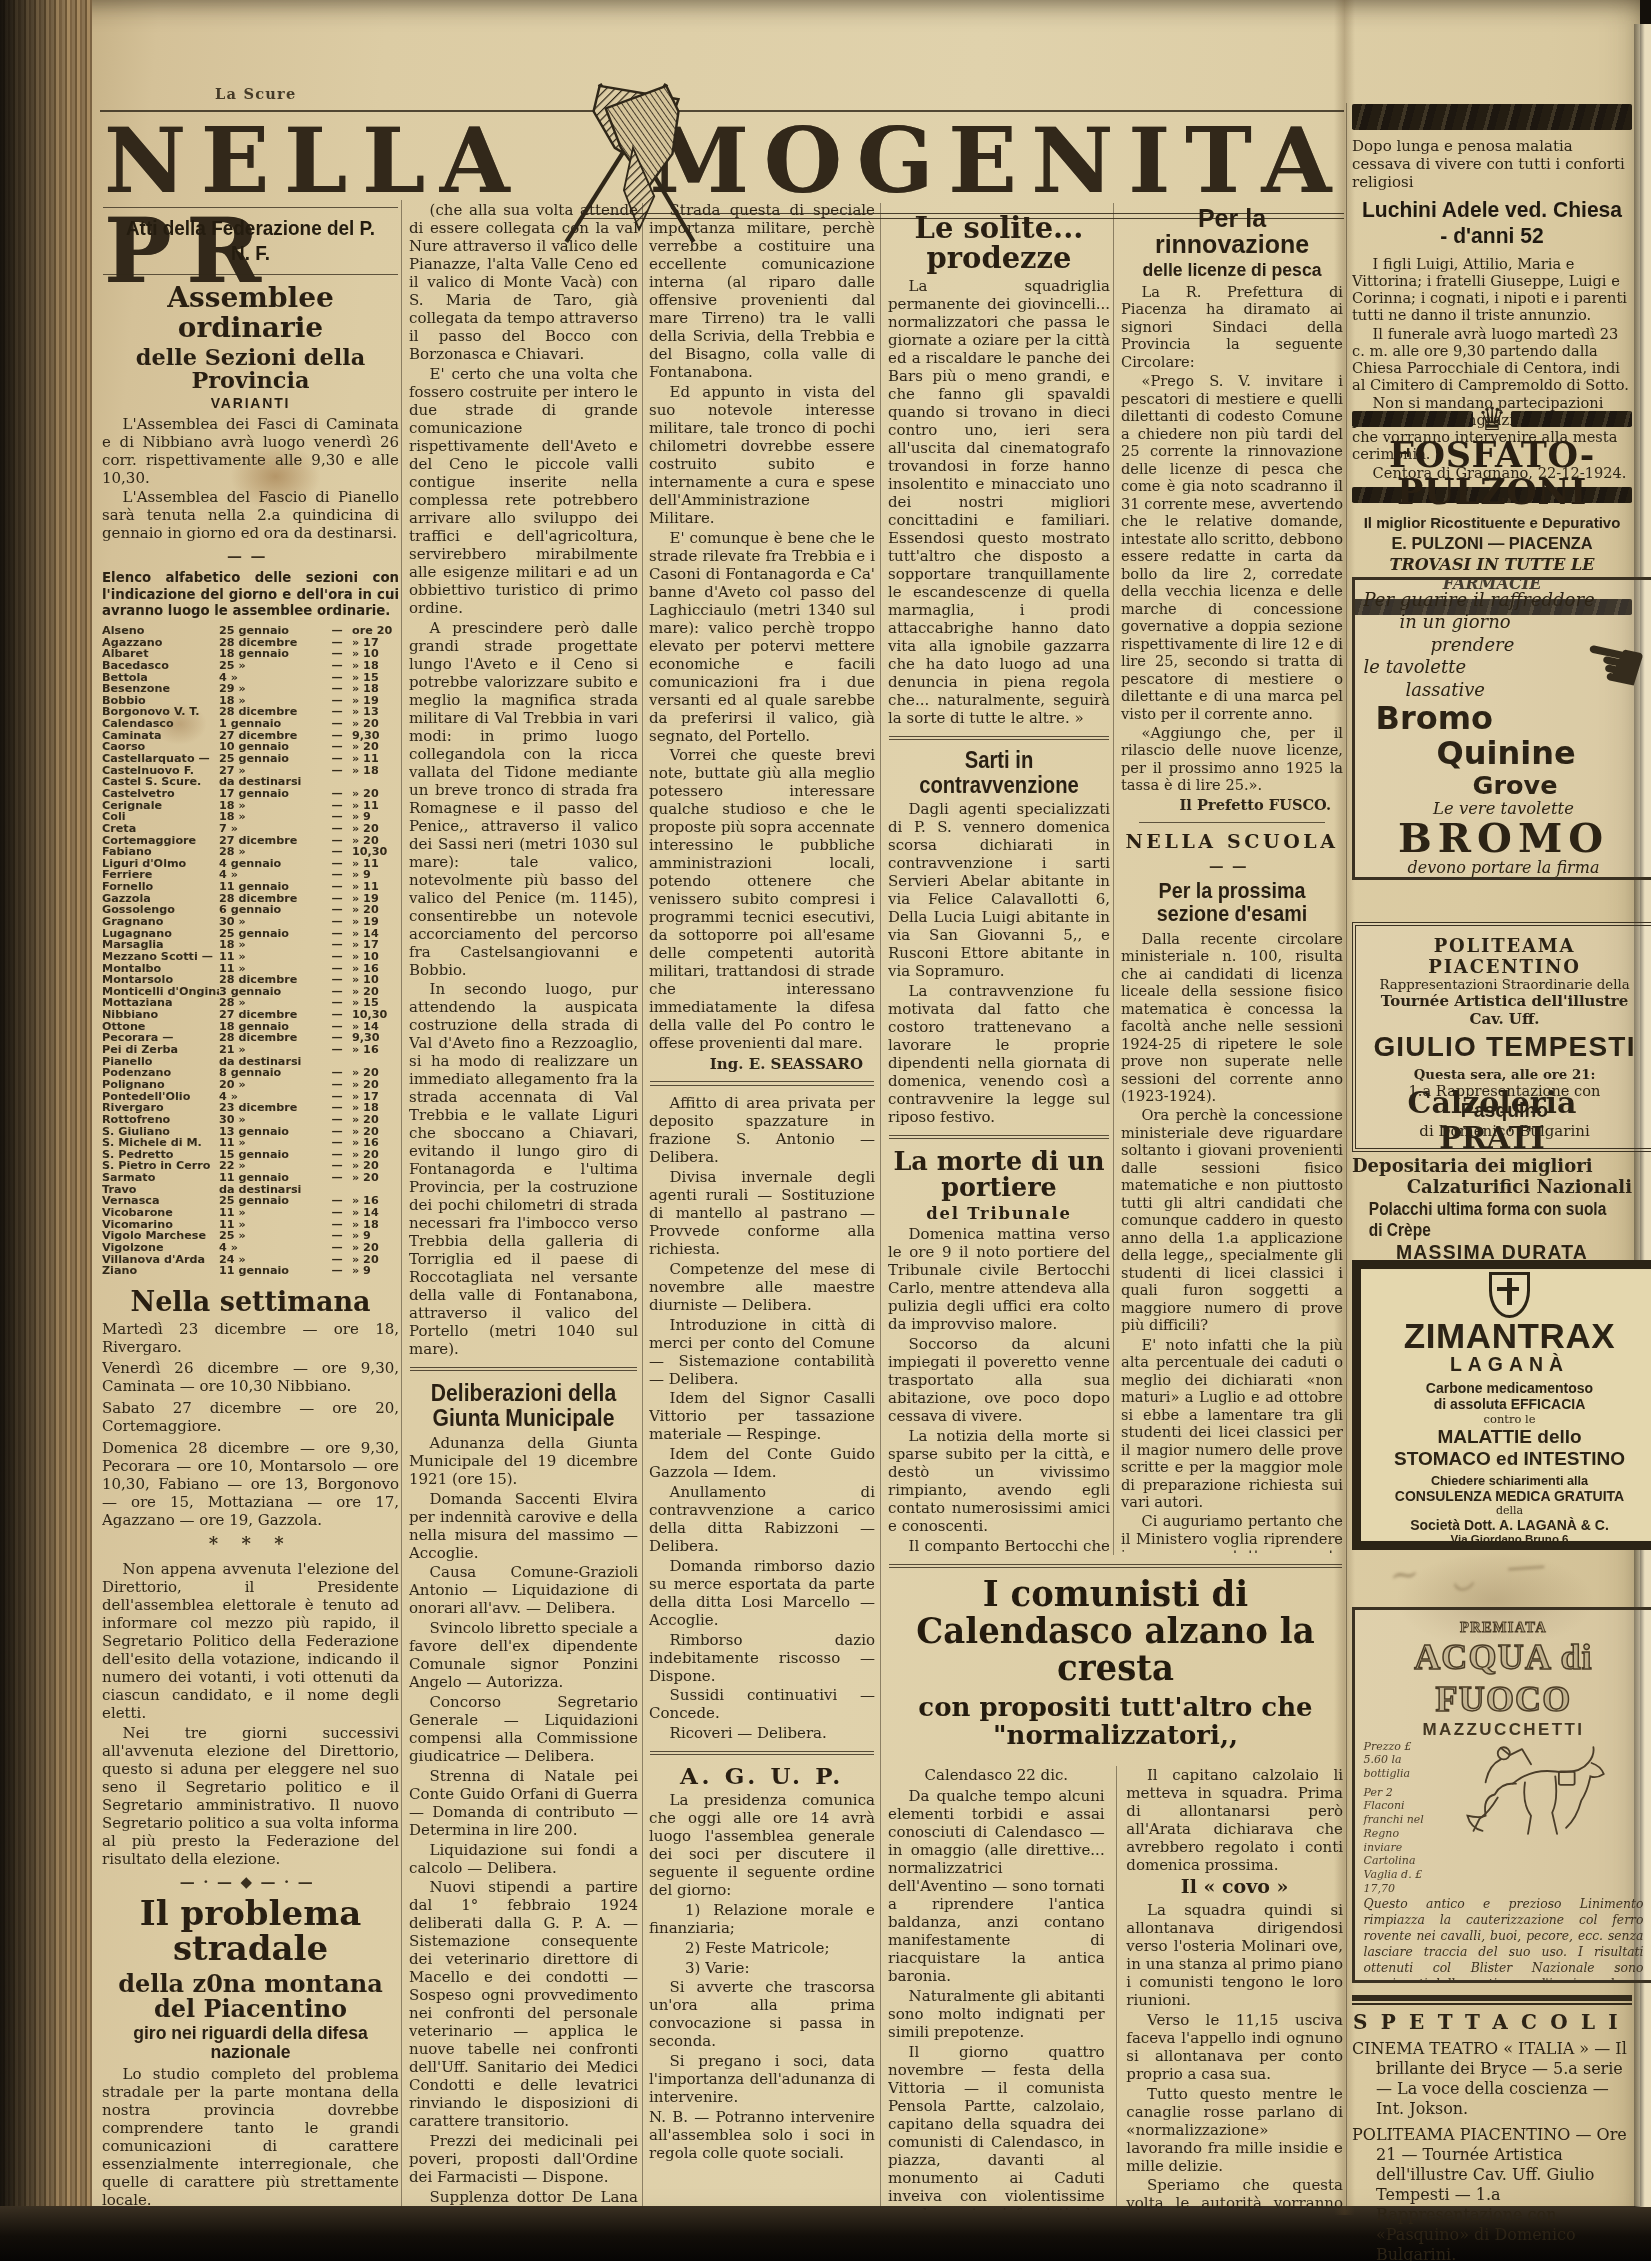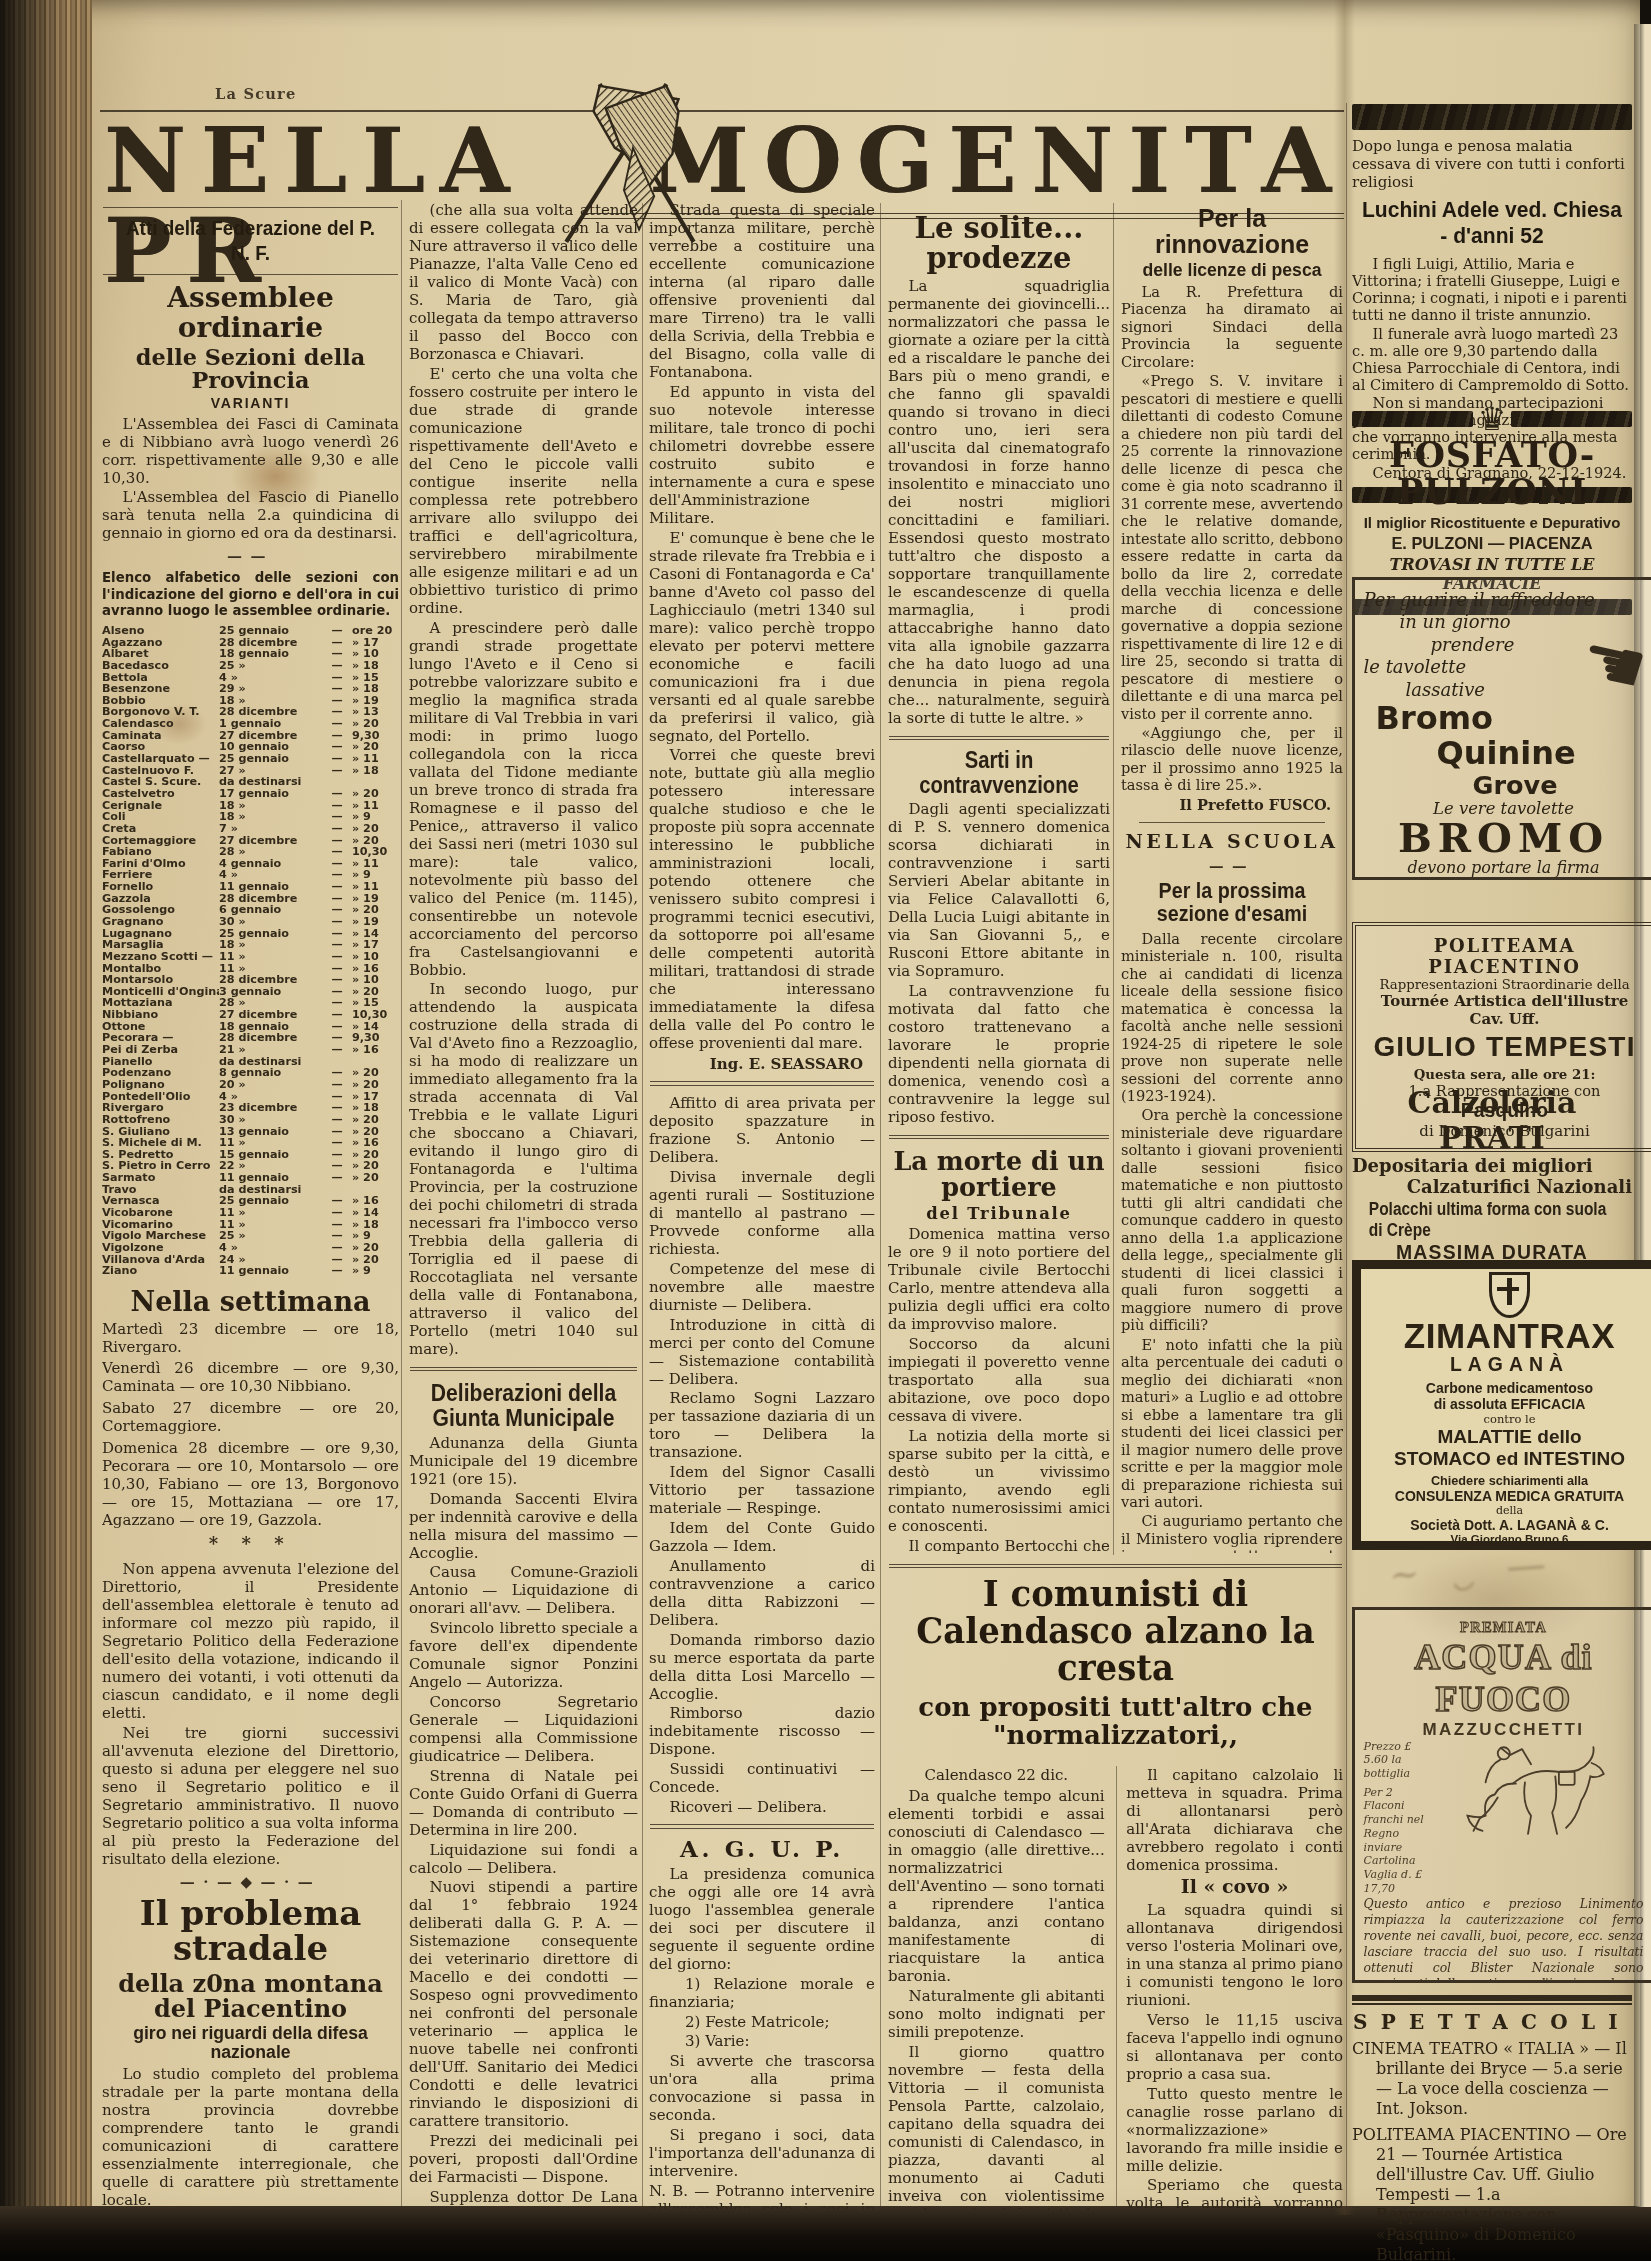--- a/index.html
+++ b/index.html
@@ -298,21 +298,21 @@
       </div>
 
       <div class="erow">
         <span class="n">Fabiano</span>
         <span class="d">28   »</span>
         <span class="x">—</span>
         <span class="o">10,30</span>
       </div>
 
       <div class="erow">
-        <span class="n">Farini d'Olmo</span>
+        <span class="n">Liguri d'Olmo</span>
         <span class="d">4 gennaio</span>
         <span class="x">—</span>
         <span class="o">» 11</span>
       </div>
 
       <div class="erow">
         <span class="n">Ferriere</span>
         <span class="d">4   »</span>
         <span class="x">—</span>
         <span class="o">» 9</span>
@@ -614,21 +614,20 @@
       <p class="p">Vorrei che queste brevi note, buttate giù alla meglio potessero interessare qualche studioso e che le proposte più sopra accennate interessino le pubbliche amministrazioni locali, potendo ottenere che venissero subito compresi i programmi tecnici esecutivi, da sottoporre poi all'esame delle competenti autorità militari, trattandosi di strade che interessano immediatamente la difesa della valle del Po contro le offese provenienti dal mare.</p>
     </div>
   <div class="sig">Ing. E. SEASSARO</div>
   <hr class="drule">
   <div>
 
   <p class="p">Affitto di area privata per deposito spazzature in frazione S. Antonio — Delibera.</p>
       <p class="p">Divisa invernale degli agenti rurali — Sostituzione di mantello al pastrano — Provvede conforme alla richiesta.</p>
       <p class="p">Competenze del mese di novembre alle maestre diurniste — Delibera.</p>
       <p class="p">Introduzione in città di merci per conto del Comune — Sistemazione contabilità — Delibera.</p>
-      <p class="p">Reclamo Sogni Lazzaro per tassazione daziaria di un toro — Delibera la transazione.</p>
       <p class="p">Idem del Signor Casalli Vittorio per tassazione materiale — Respinge.</p>
       <p class="p">Idem del Conte Guido Gazzola — Idem.</p>
       <p class="p">Anullamento di contravvenzione a carico della ditta Rabizzoni — Delibera.</p>
       <p class="p">Domanda rimborso dazio su merce esportata da parte della ditta Losi Marcello — Accoglie.</p>
       <p class="p">Rimborso dazio indebitamente riscosso — Dispone.</p>
       <p class="p">Sussidi continuativi — Concede.</p>
       <p class="p">Ricoveri — Delibera.</p>
     </div>
   <hr class="drule">
   <div class="h-big" style="font-size:23px;letter-spacing:3.6px">A. G. U. P.</div>

